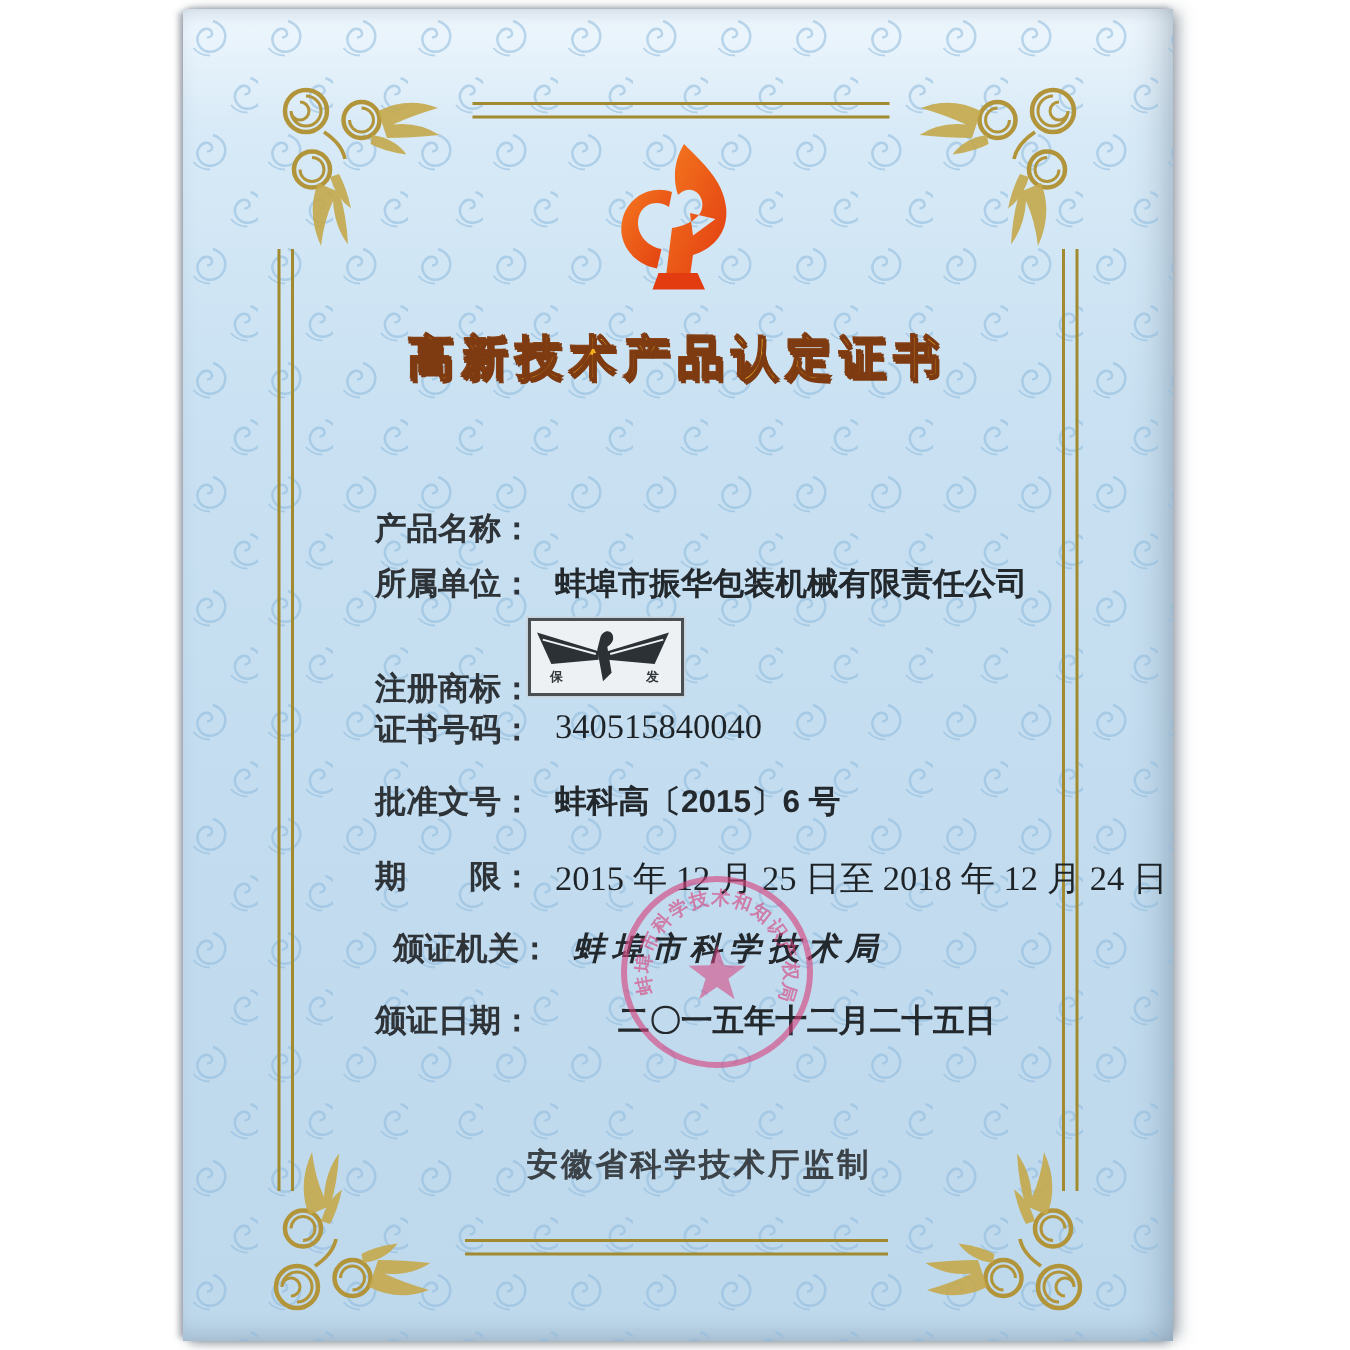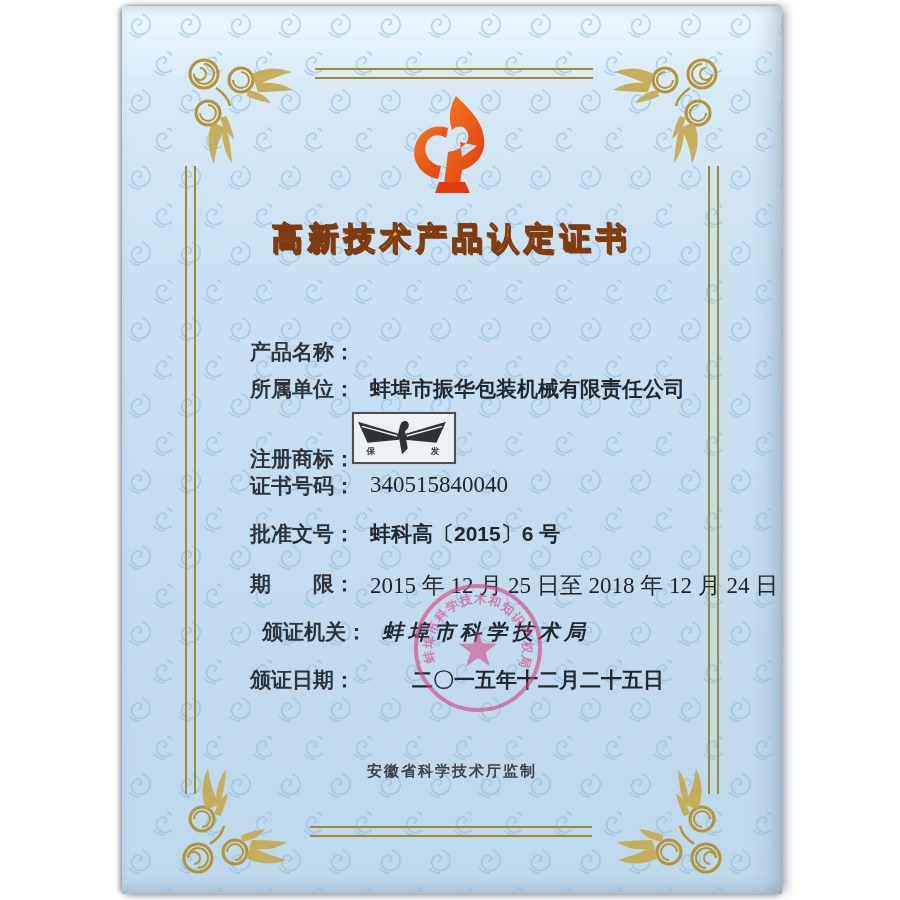--- a/index.html
+++ b/index.html
@@ -35,22 +35,22 @@
   .frow{position:absolute;left:0;display:flex;align-items:flex-start;white-space:nowrap;}
   .flabel{display:inline-block;width:116px;font-size:21px;font-weight:bold;color:#2e3338;}
   .fvalue{font-size:21px;font-weight:bold;color:#23282c;padding-left:4px;}
   .fvalue.serif{font-family:"Liberation Serif","DejaVu Serif",serif;font-size:23px;font-weight:normal;color:#1e2327;}
   .fvalue.spaced{letter-spacing:5px;font-style:italic;}
   .row-0{top:320px;margin-top:12px;} .row-1{top:369px;} .row-2{top:439px;} .row-3{top:466px;}
   .row-4{top:514px;} .row-5{top:564px;} .row-6{top:612px;margin-left:12px;} .row-7{top:660px;gap:42px;}
   .tm-box{position:absolute;left:230px;top:406px;width:100px;height:48px;
       background:#edf1f3;border:2px solid #4a4f54;box-shadow:0 0 0 1px #c9d2d8;}
   .stamp{position:absolute;left:286px;top:572px;width:140px;height:140px;pointer-events:none;}
-  .footer-issuer{position:absolute;left:0;top:756px;width:100%;text-align:center;
-      font-size:15px;font-weight:bold;letter-spacing:2px;color:#3c4348;}
+  .footer-issuer{position:absolute;left:14px;top:756px;width:100%;text-align:center;
+      font-size:21px;font-weight:bold;letter-spacing:2px;color:#3c4348;}
 </style>
 </head>
 <body>
 
 <div class="stage">
   <div class="paper">
 
     <svg class="pattern-layer" xmlns="http://www.w3.org/2000/svg" width="660" height="888">
       <defs>
         <g id="leafMotif" stroke="#8fbbdd" fill="none" stroke-width="1.7">

